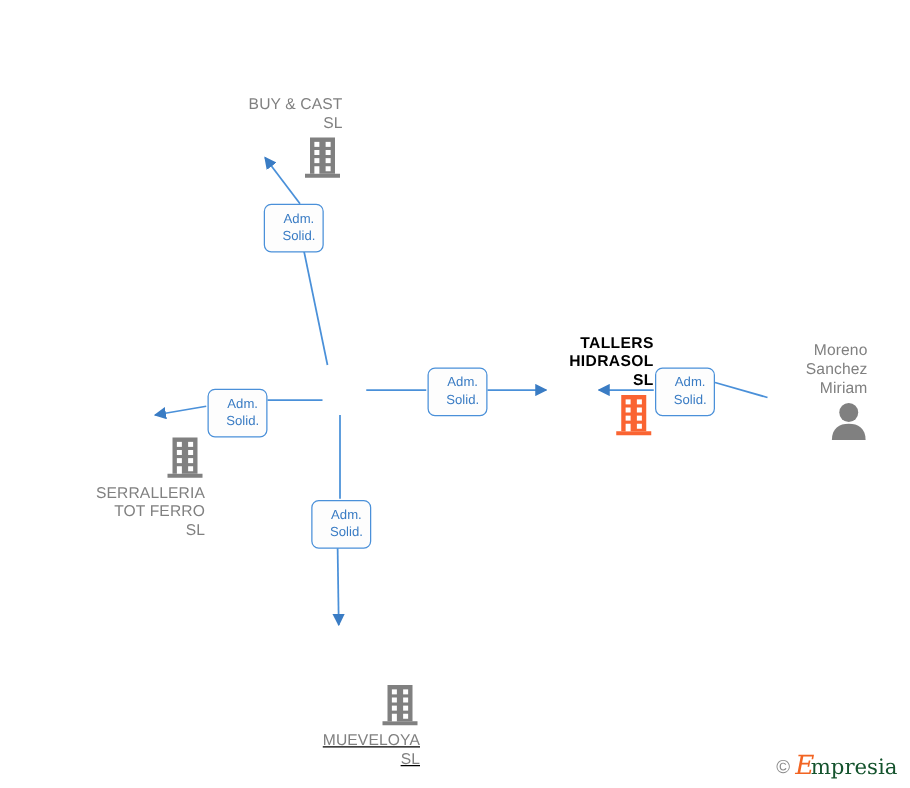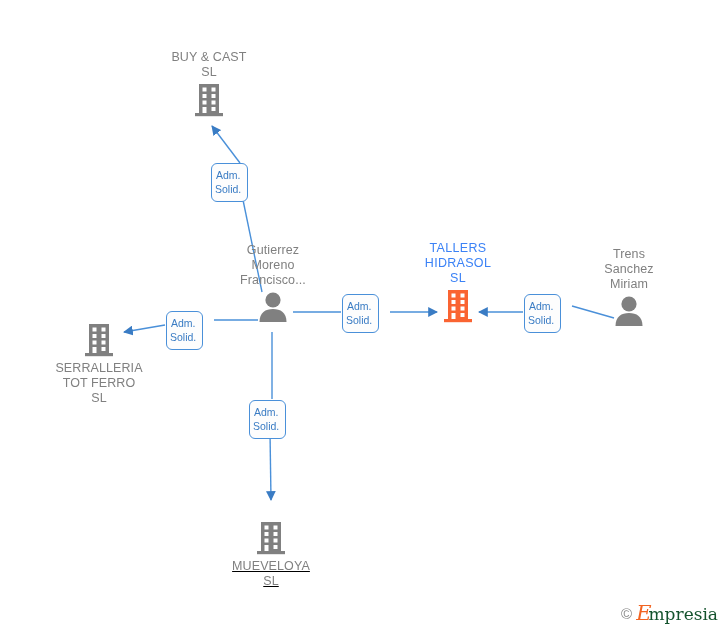--- a/index.html
+++ b/index.html
@@ -24,33 +24,34 @@
     width: 728px;
     height: 630px;
     pointer-events: none;
   }
 
   
   .node {
     position: absolute;
     width: 130px;
     margin-left: -65px;
-    text-align: center;
+    text-align: right;
     z-index: 3;
+    margin-top: 26px;
   }
   .node-label {
     font-size: 12.5px;
     line-height: 15px;
     color: #808080;
     letter-spacing: 0.1px;
     white-space: pre-line;
   }
   .node-label.bold {
-    font-weight: normal;
-    color: #3b82f6;
+    font-weight: bold;
+    color: #000000;
     letter-spacing: 0.3px;
   }
   .node-icon {
     display: block;
     margin: 2px auto 0 auto;
     line-height: 0;
   }
   .node.label-below .node-icon {
     margin-bottom: 3px;
   }
@@ -59,21 +60,21 @@
   .chip {
     position: absolute;
     box-sizing: border-box;
     border: 1.3px solid #4a90d9;
     border-radius: 6px;
     background: #fdfdfd;
     color: #3a7cc4;
     font-size: 10.5px;
     line-height: 14px;
     text-align: center;
-    padding: 4px 6px 5px 3px;
+    padding: 4px 6px 5px 14px;
     white-space: pre-line;
     z-index: 4;
   }
 
   
   #watermark {
     position: absolute;
     right: 10px;
     bottom: 6px;
     display: flex;
@@ -150,31 +151,20 @@
         <rect x="9.5" y="12" width="4" height="4" fill="#ffffff"></rect>
         <rect x="18.5" y="12" width="4" height="4" fill="#ffffff"></rect>
         <rect x="9.5" y="18.5" width="4" height="4" fill="#ffffff"></rect>
         <rect x="18.5" y="18.5" width="4" height="4" fill="#ffffff"></rect>
         <rect x="9.5" y="25" width="4" height="6" fill="#ffffff"></rect>
         <rect x="18.5" y="25" width="4" height="4" fill="#ffffff"></rect>
       </svg>
     </span>
   </div>
 
-  <div class="node" style="left:273px; top:243px;">
-    <div class="node-label">Gutierrez
-Moreno
-Francisco...</div>
-    <span class="node-icon">
-      <svg width="30" height="32" viewBox="0 0 30 32" xmlns="http://www.w3.org/2000/svg">
-        <circle cx="15" cy="10" r="7.6" fill="#808080"></circle>
-        <path d="M 1.5 32 C 1.5 22.5 7.5 19 15 19 C 22.5 19 28.5 22.5 28.5 32 Z" fill="#808080"></path>
-      </svg>
-    </span>
-  </div>
 
   <div class="node" style="left:458px; top:241px;">
     <div class="node-label bold">TALLERS
 HIDRASOL
 SL</div>
     <span class="node-icon">
       <svg width="32" height="36" viewBox="0 0 32 36" xmlns="http://www.w3.org/2000/svg">
         <rect x="6" y="2" width="20" height="29" fill="#fa6432"></rect>
         <rect x="2" y="31" width="28" height="3.2" fill="#fa6432"></rect>
         <rect x="9.5" y="5.5" width="4" height="4" fill="#ffffff"></rect>
@@ -183,21 +173,21 @@
         <rect x="18.5" y="12" width="4" height="4" fill="#ffffff"></rect>
         <rect x="9.5" y="18.5" width="4" height="4" fill="#ffffff"></rect>
         <rect x="18.5" y="18.5" width="4" height="4" fill="#ffffff"></rect>
         <rect x="9.5" y="25" width="4" height="6" fill="#ffffff"></rect>
         <rect x="18.5" y="25" width="4" height="4" fill="#ffffff"></rect>
       </svg>
     </span>
   </div>
 
   <div class="node" style="left:629px; top:247px;">
-    <div class="node-label">Trens
+    <div class="node-label">Moreno
 Sanchez
 Miriam</div>
     <span class="node-icon">
       <svg width="30" height="32" viewBox="0 0 30 32" xmlns="http://www.w3.org/2000/svg">
         <circle cx="15" cy="10" r="7.6" fill="#808080"></circle>
         <path d="M 1.5 32 C 1.5 22.5 7.5 19 15 19 C 22.5 19 28.5 22.5 28.5 32 Z" fill="#808080"></path>
       </svg>
     </span>
   </div>
 

